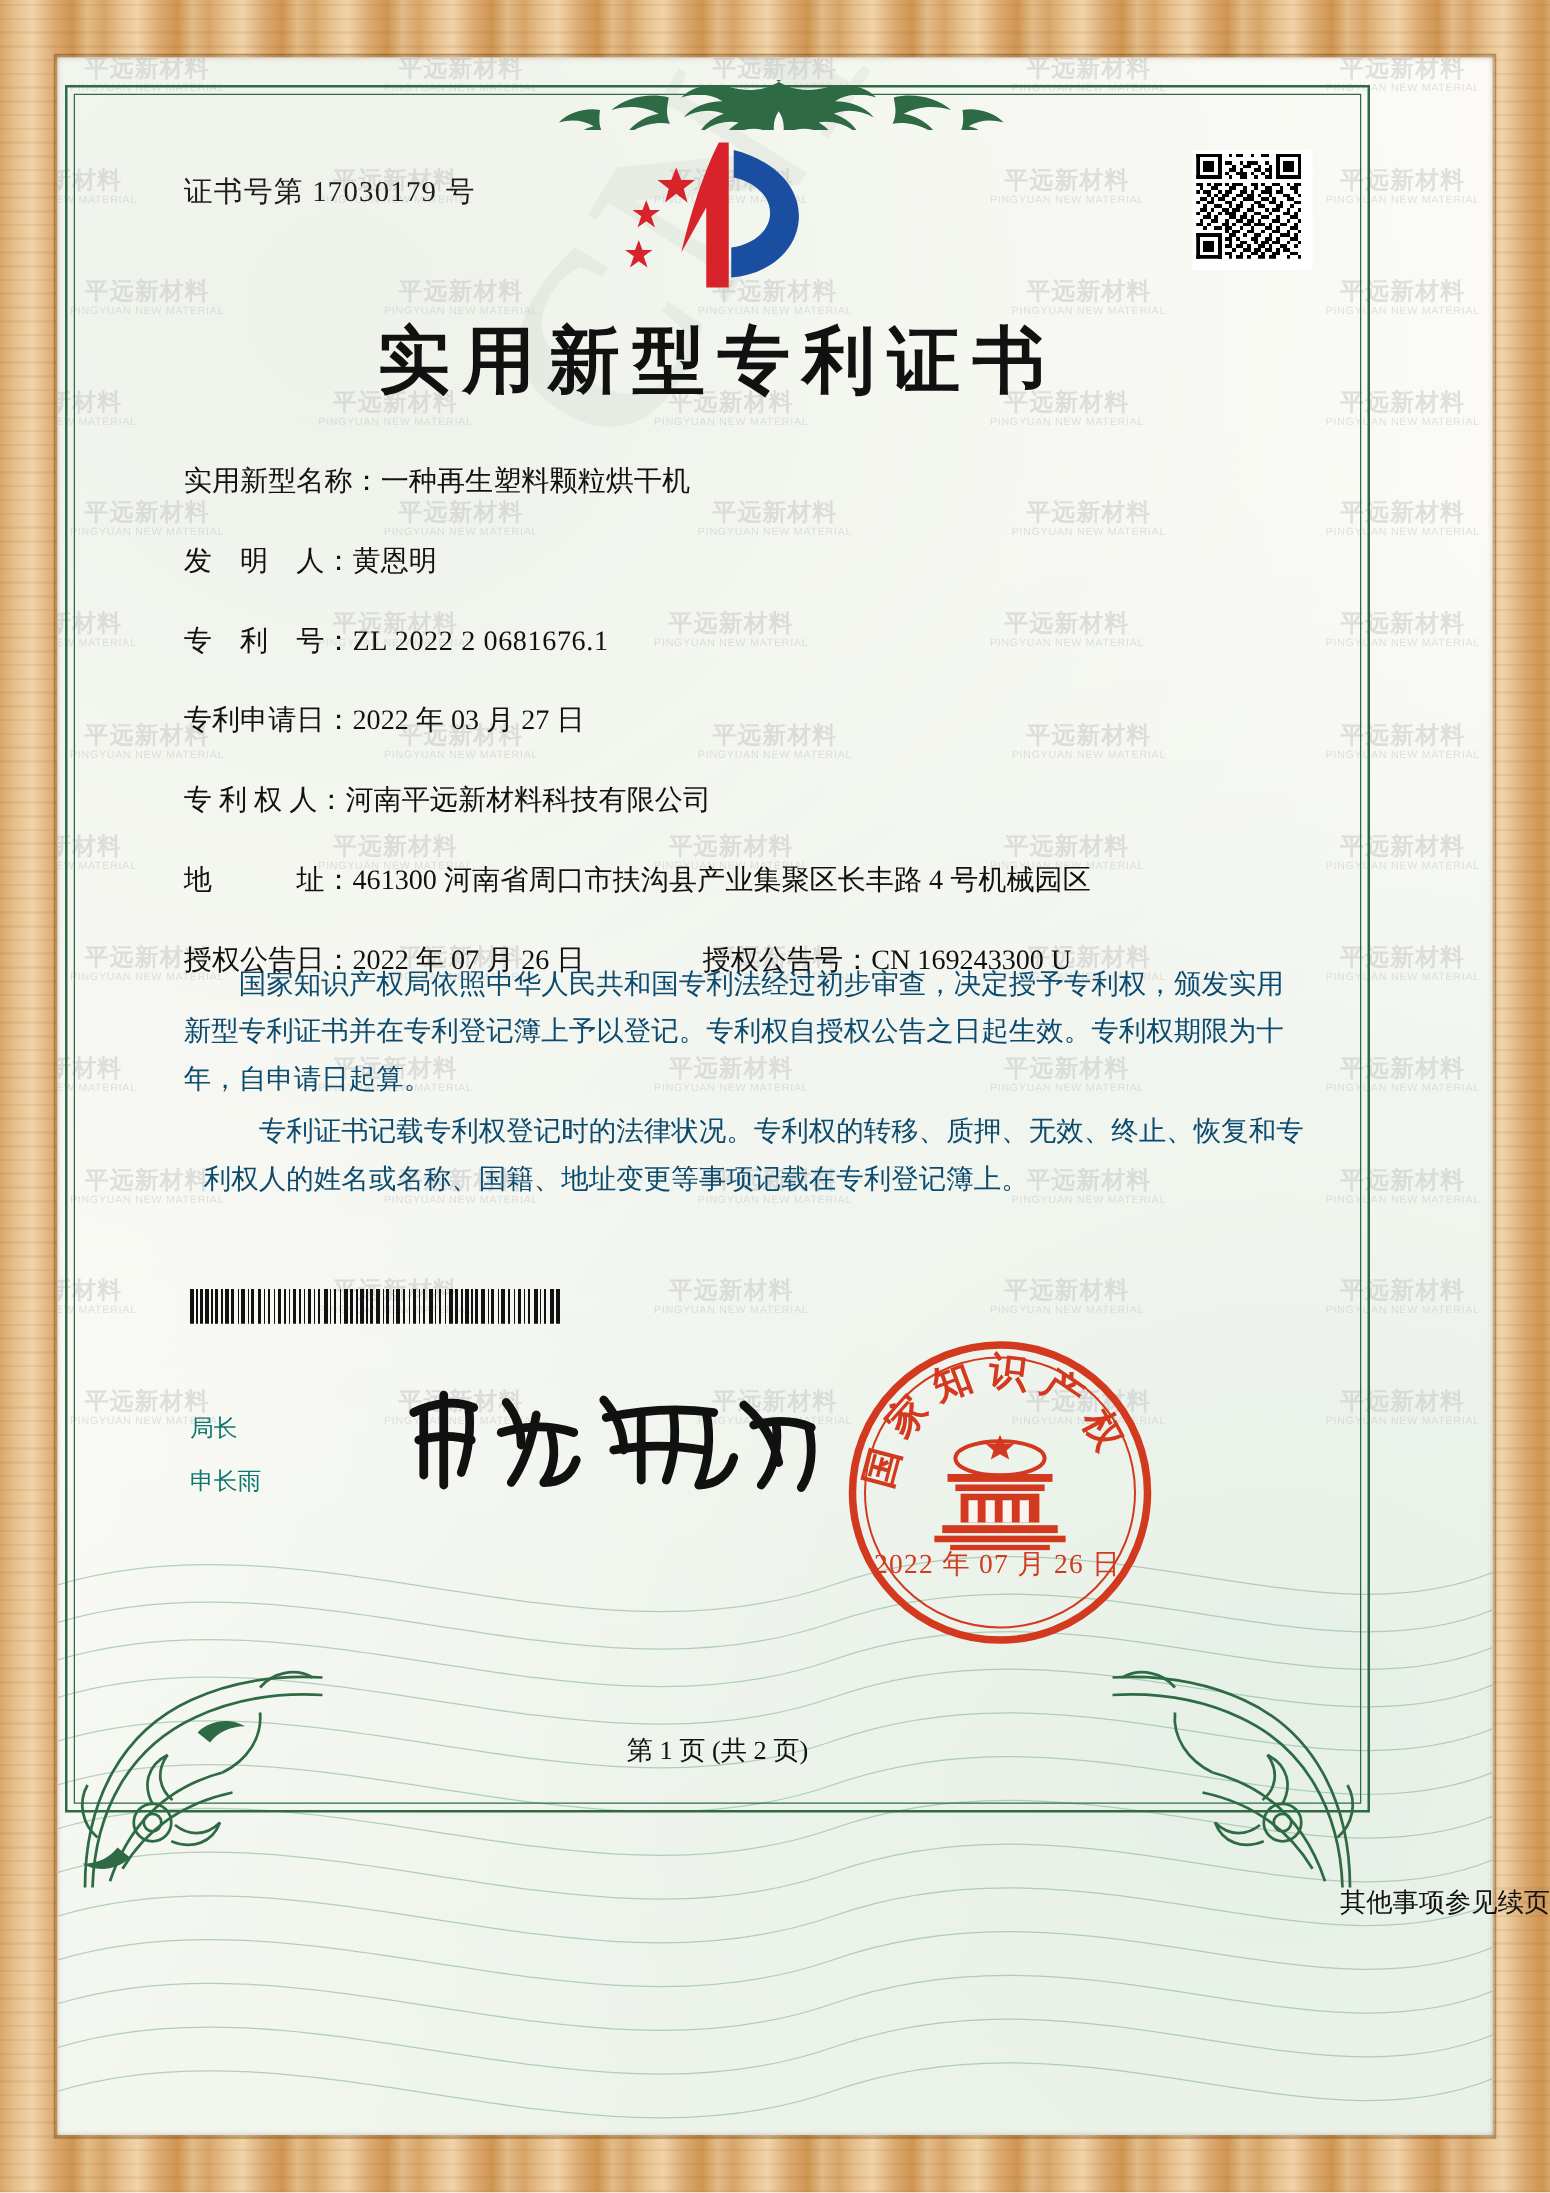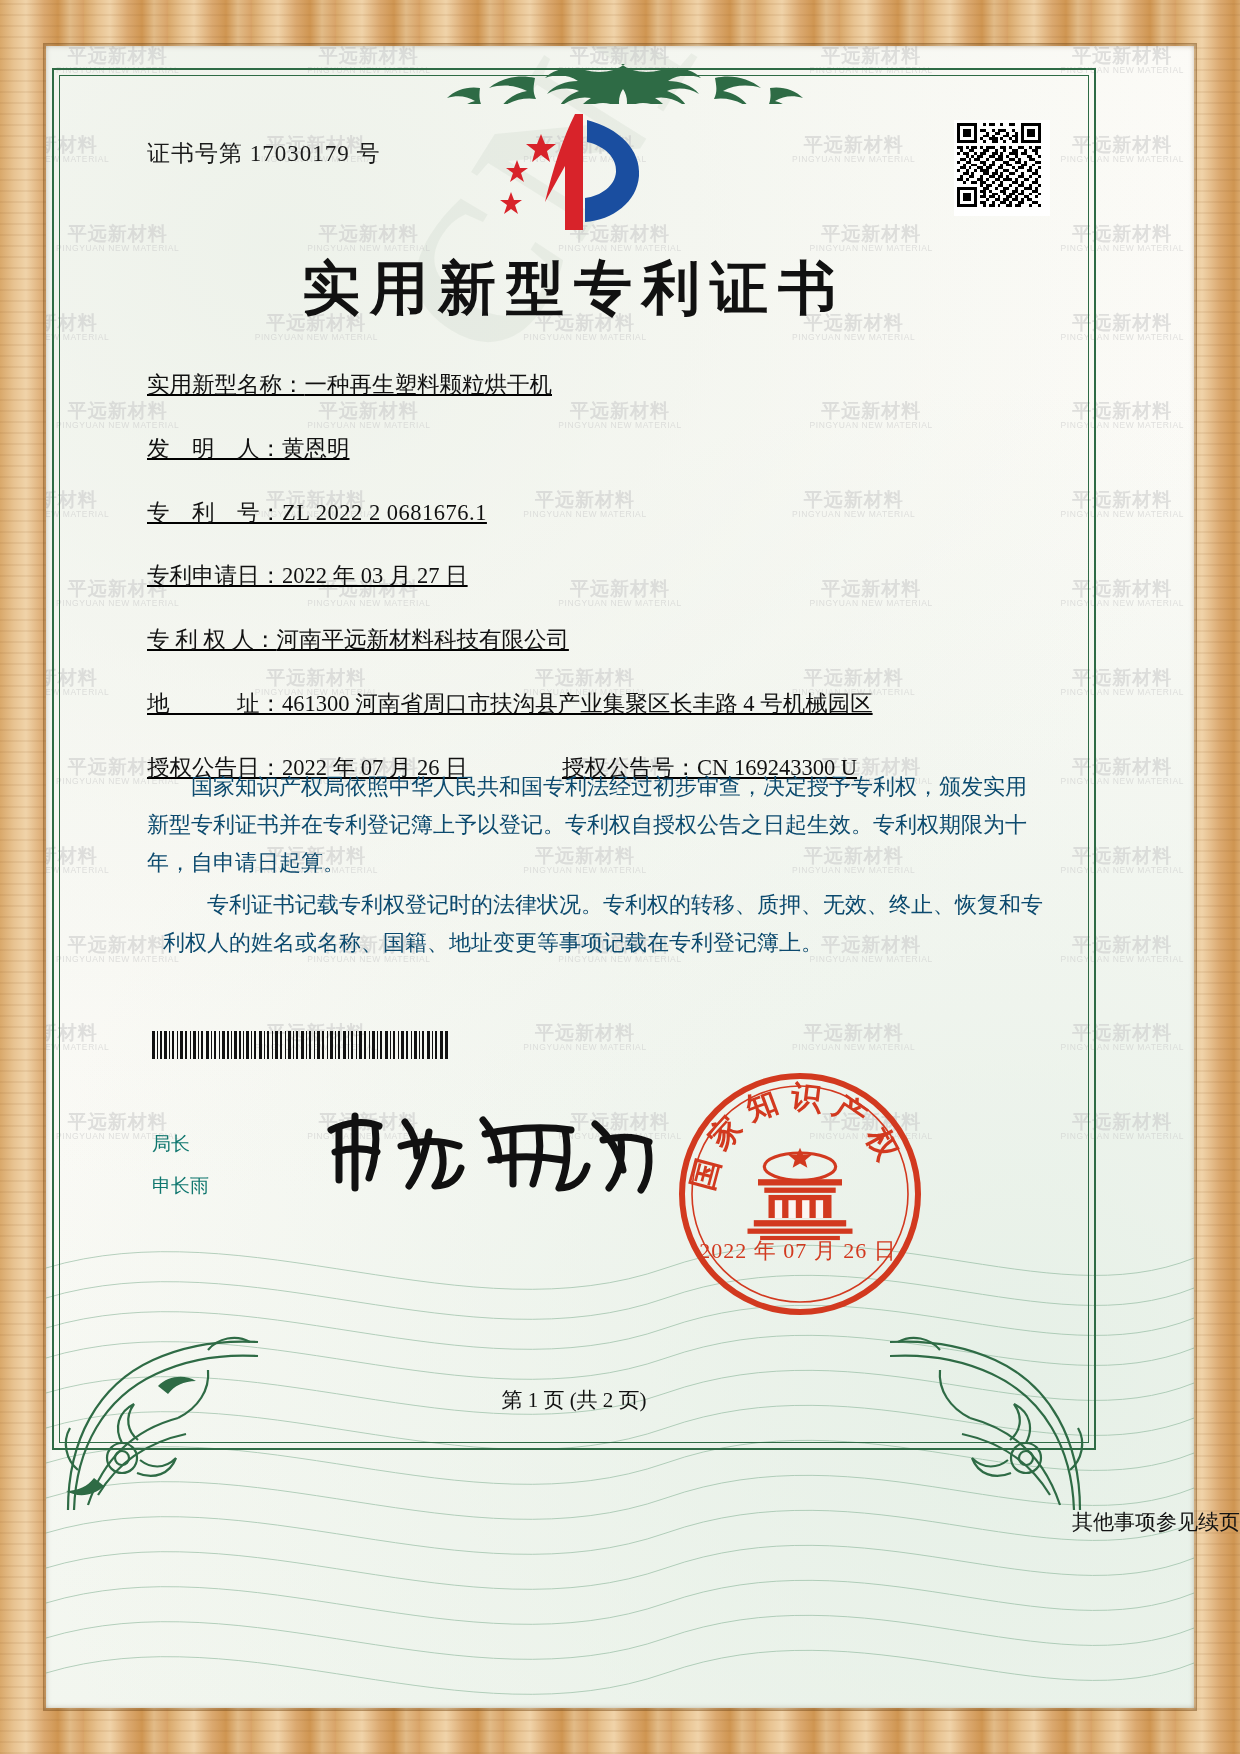--- a/index.html
+++ b/index.html
@@ -175,21 +175,20 @@
     font-weight:bold;
     letter-spacing:10px;
     color:#111;
     font-family:"Liberation Serif", "DejaVu Serif", serif;
   }
 
   .fields{
     position:absolute;
     left:95px; top:300px;
     width:880px;
-    text-decoration:underline;
   }
   .field{
     display:flex;
     align-items:flex-start;
     font-size:22.5px;
     color:#111;
     margin-bottom:30px;
     line-height:1.5;
   }
   .f-label{

